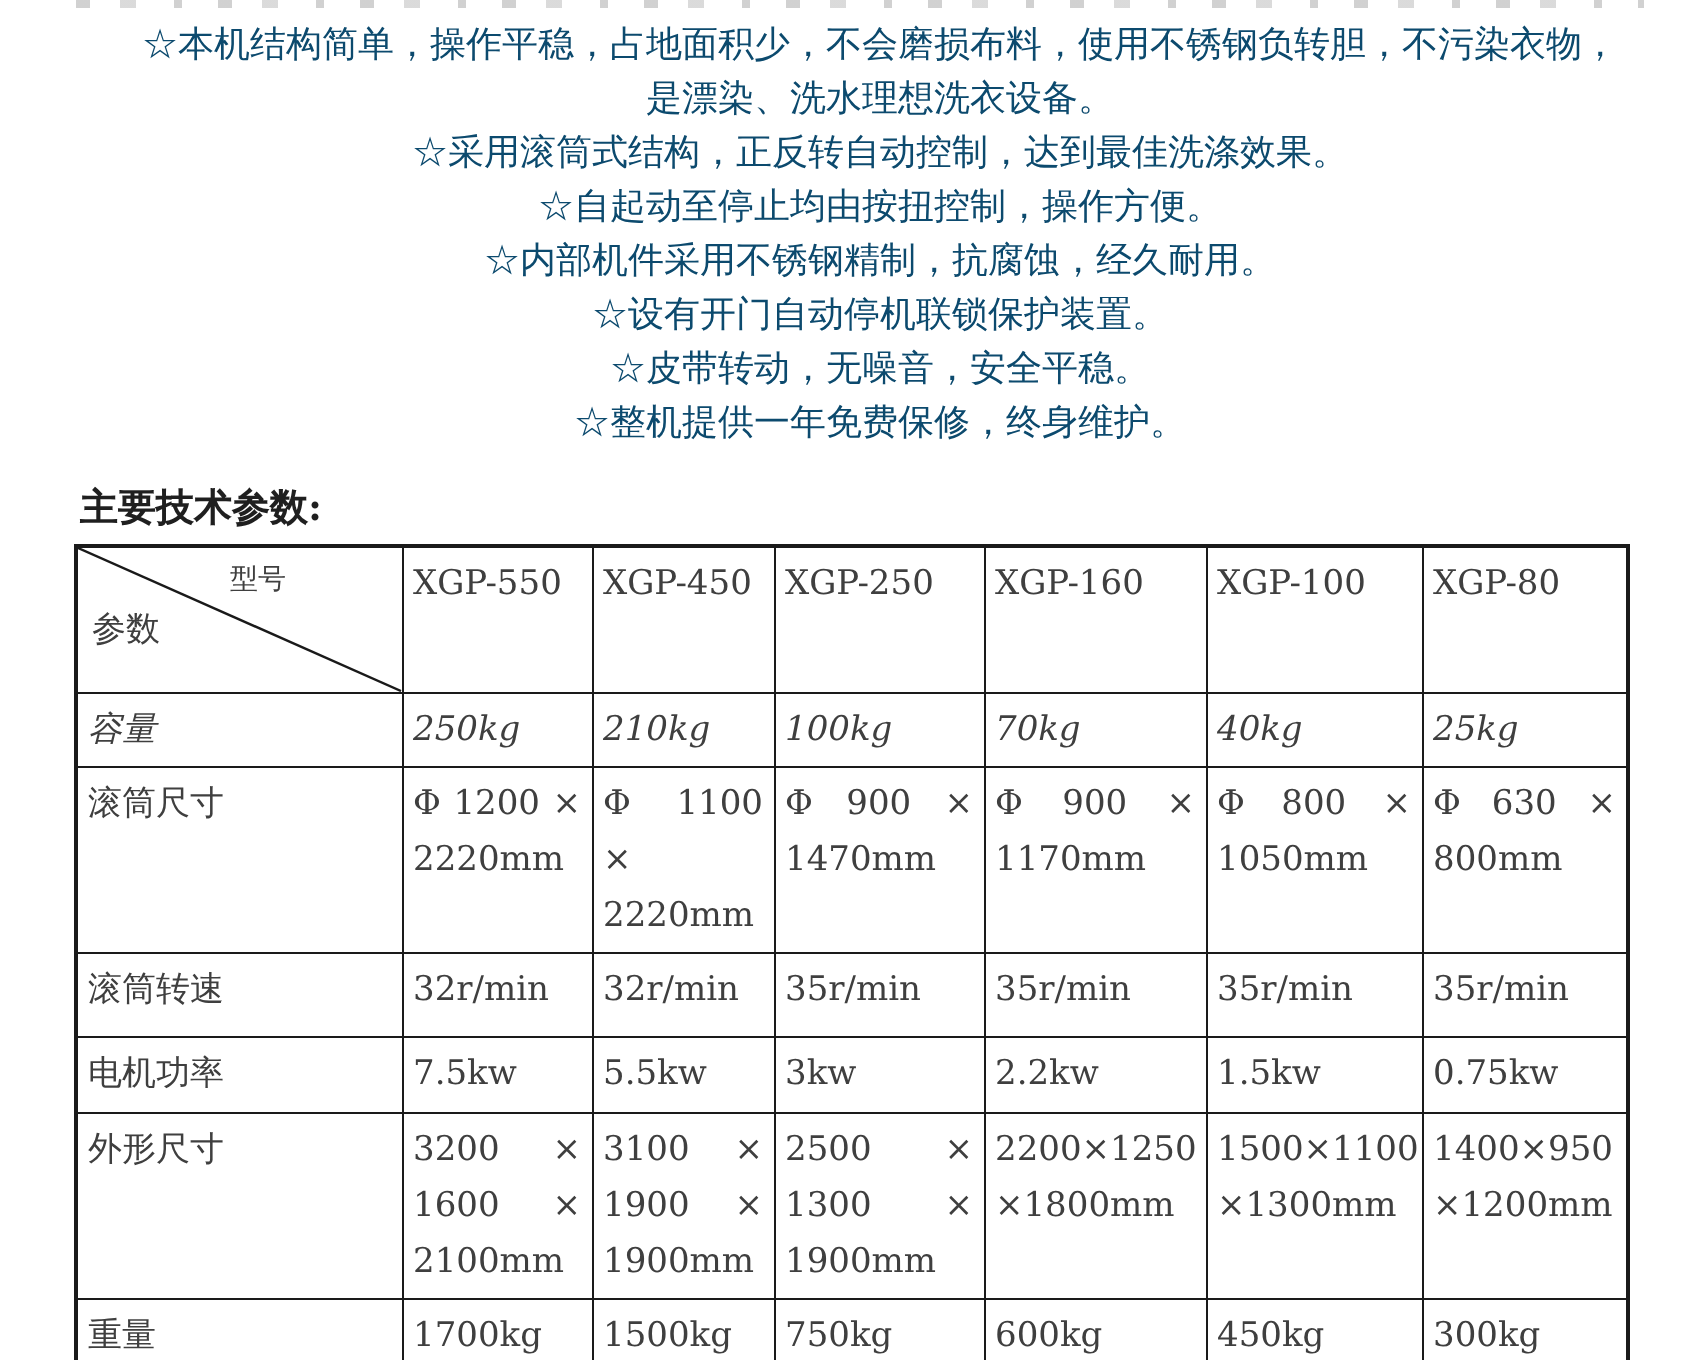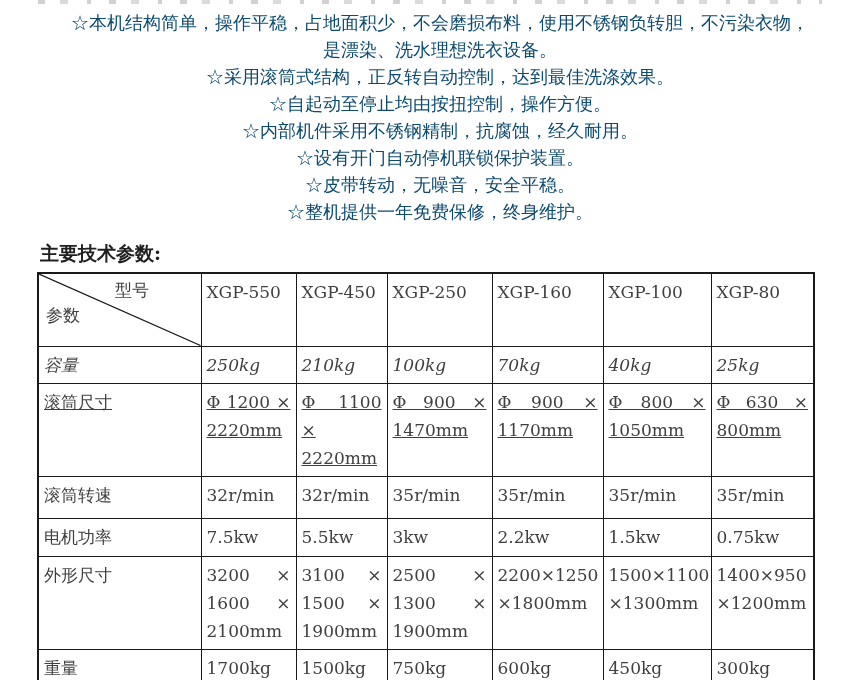--- a/index.html
+++ b/index.html
@@ -63,39 +63,39 @@
     border: 1px solid #1a1a1a;
     vertical-align: top;
     padding: 4px 5px;
     font-size: 17px;
     line-height: 28px;
     color: #3f3f3f;
     overflow: hidden;
   }
   tr.hdr      { height: 73px; }
   tr.row-0    { height: 37px; font-style: italic; }
-  tr.row-1    { height: 65px; text-decoration: underline; }
+  tr.row-1    { height: 65px; }
   tr.row-2    { height: 42px; }
   tr.row-3    { height: 38px; }
   tr.row-4    { height: 80px; padding-left: 13px; }
   tr.row-5    { height: 45px; }
   td.diag {
     position: relative;
     padding: 0;
   }
   td.diag svg {
     position: absolute;
     left: 0; top: 0;
     width: 100%; height: 100%;
   }
   td.diag .diag-model {
     position: absolute;
     top: 2px;
     left: 76px;
-    font-size: 17px;
+    font-size: 14px;
   }
   td.diag .diag-param {
     position: absolute;
     top: 27px;
     left: 7px;
     font-size: 17px;
     text-align: center;
   }
   .cell-line {
     text-align: justify;
@@ -239,21 +239,21 @@
       </tr>
       <tr class="row-4">
         <td class="label-cell">外形尺寸</td>
         <td>
           <div class="cell-line">3200 ×</div>
           <div class="cell-line">1600 ×</div>
           <div class="cell-line">2100mm</div>
         </td>
         <td>
           <div class="cell-line">3100 ×</div>
-          <div class="cell-line">1500 ×</div>
+          <div class="cell-line">1900 ×</div>
           <div class="cell-line">1900mm</div>
         </td>
         <td>
           <div class="cell-line">2500 ×</div>
           <div class="cell-line">1300 ×</div>
           <div class="cell-line">1900mm</div>
         </td>
         <td>
           <div class="cell-line">2200×1250</div>
           <div class="cell-line">×1800mm</div>

